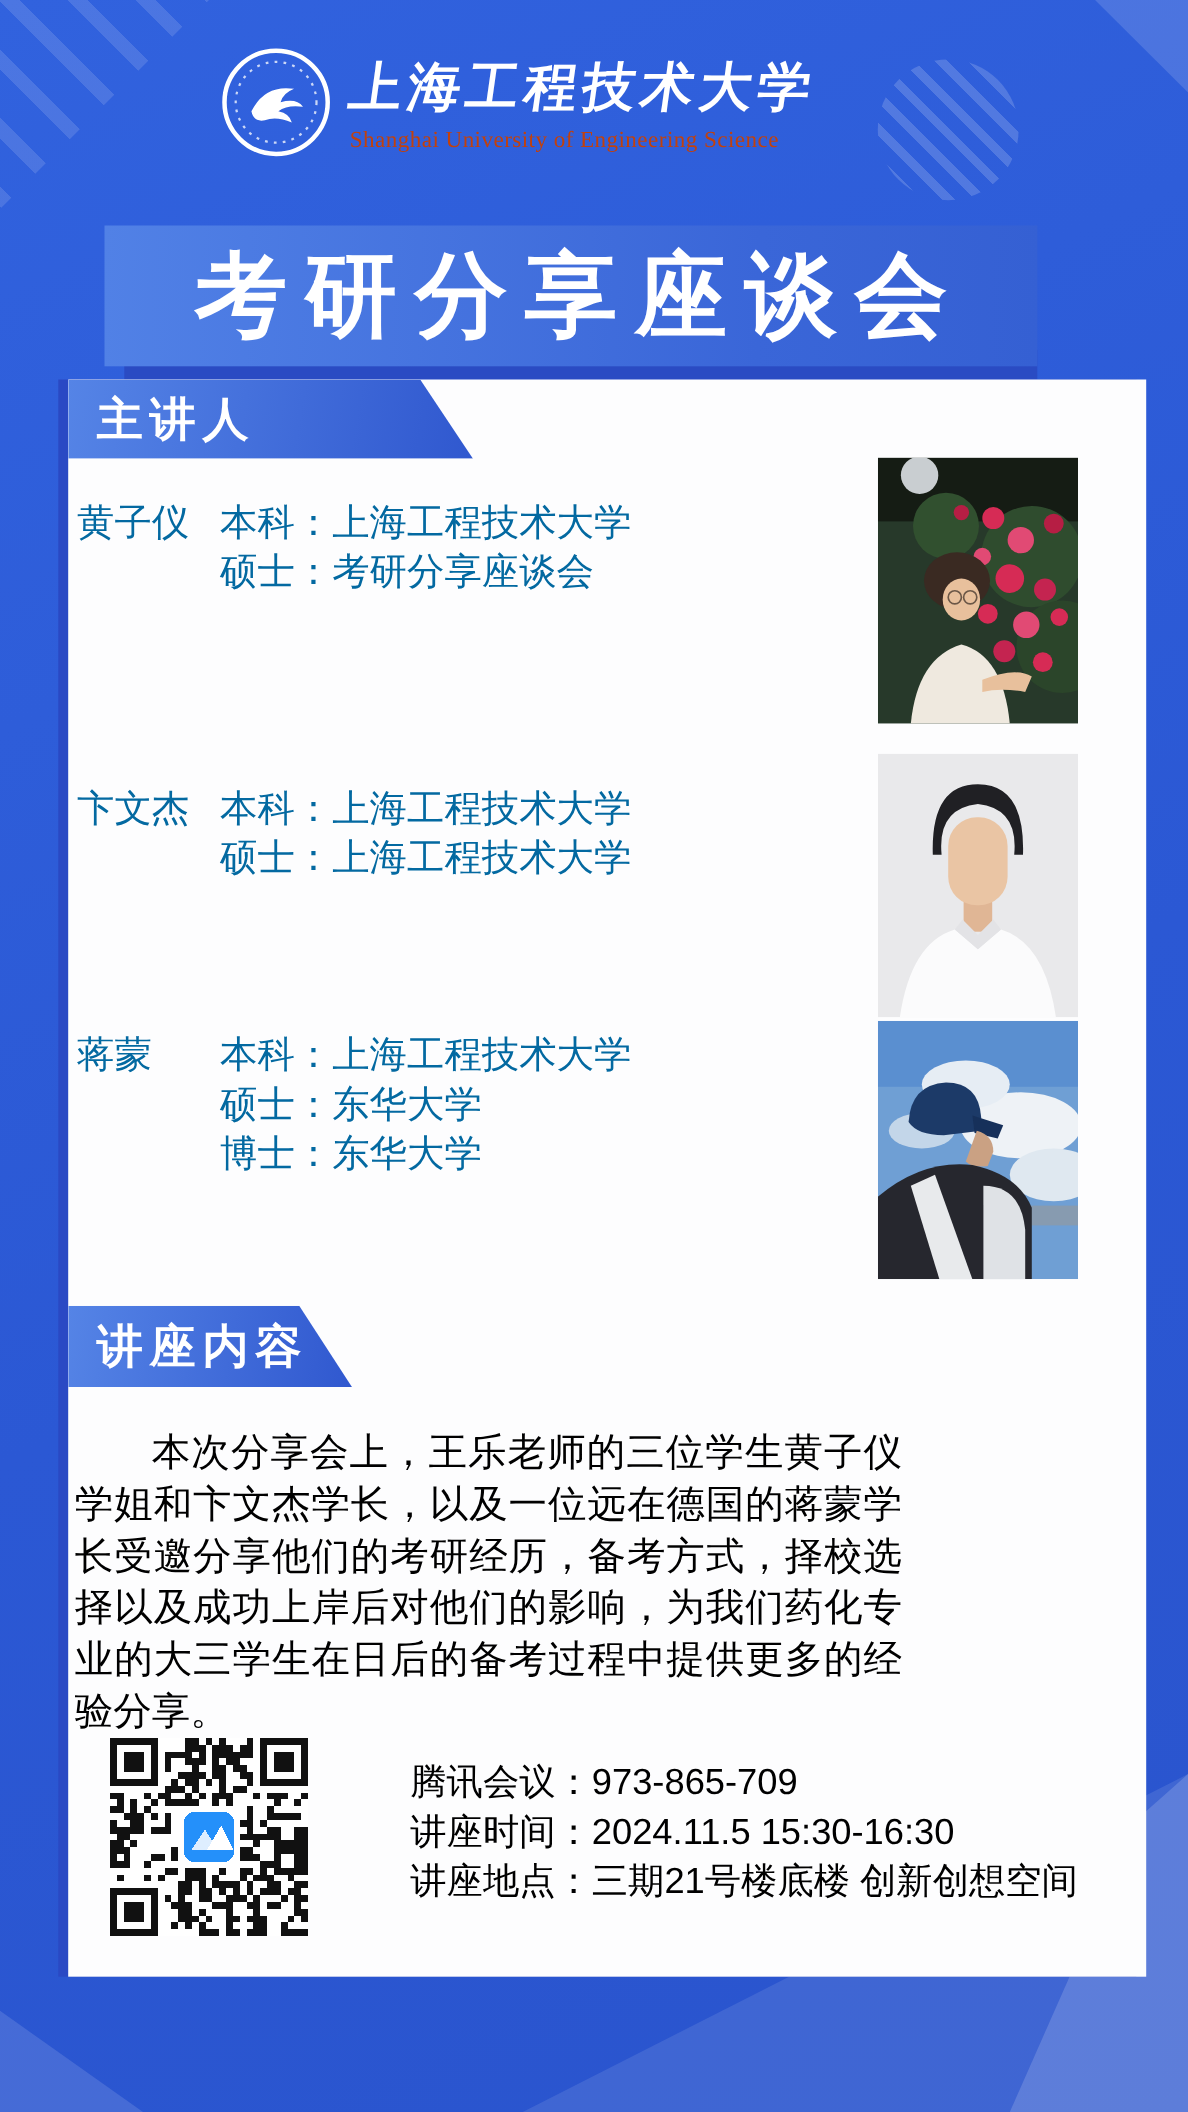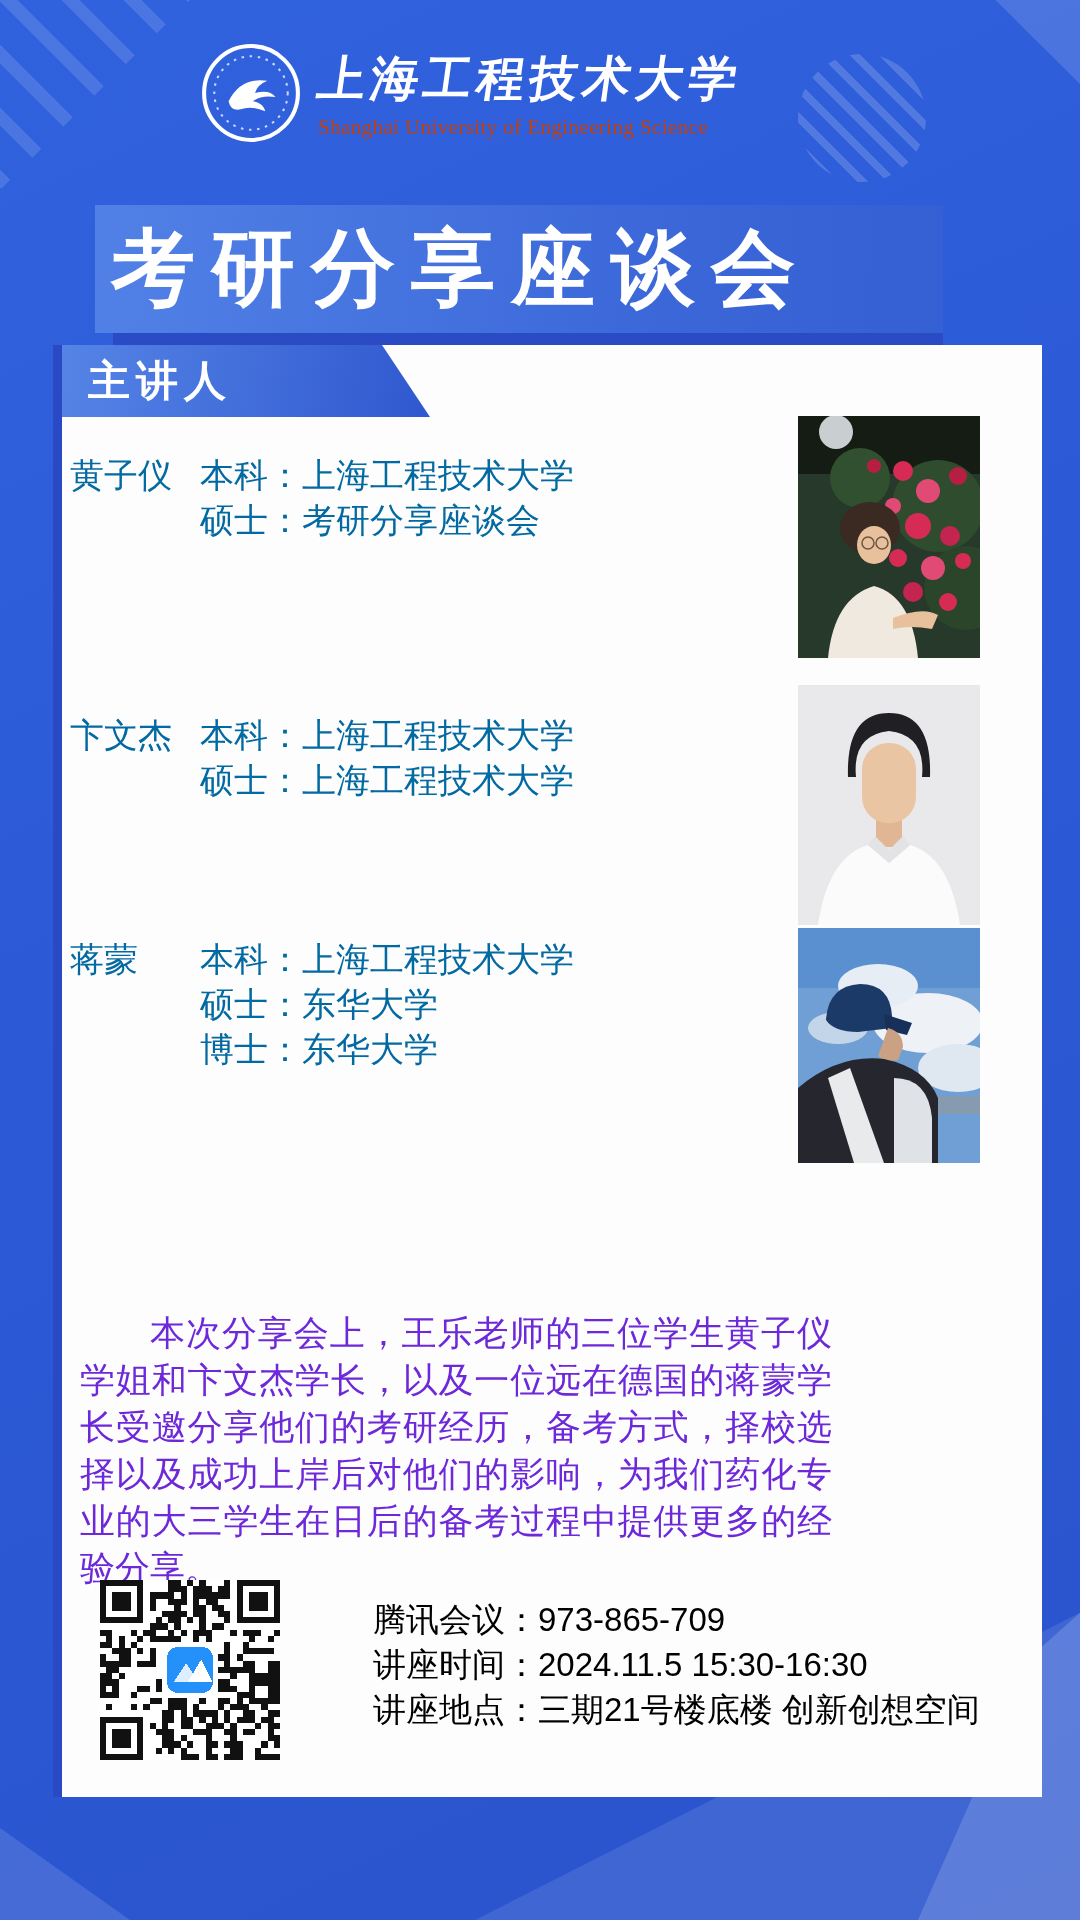--- a/index.html
+++ b/index.html
@@ -26,39 +26,39 @@
   
   .header{left:200px;top:42px;display:flex;align-items:center;gap:16px;z-index:4;}
   .seal{width:102px;height:102px;flex:none;}
   .uni-cn{font-size:48px;color:#fff;font-weight:bold;letter-spacing:5px;
     font-family:"Liberation Serif","DejaVu Serif",serif;transform:skewX(-8deg);}
   .uni-en{font-size:21px;color:#c2410c;margin-top:4px;letter-spacing:.4px;
     font-family:"Liberation Serif","DejaVu Serif",serif;}
   
   .title-shadow{left:113px;top:318px;width:830px;height:27px;background:#2a4bc3;z-index:1;}
   .title-band{left:95px;top:205px;width:848px;height:128px;z-index:2;
-    display:flex;align-items:center;justify-content:flex-start;
+    display:flex;align-items:center;justify-content:center;
     background:linear-gradient(92deg,#5181e6 0%,#3a66d8 70%,#3560d3 100%);}
   .title-band span{font-size:84px;font-weight:bold;color:#fff;letter-spacing:16px;text-indent:16px;white-space:nowrap;}
   
   .card{left:62px;top:345px;width:980px;height:1452px;background:#fdfdfe;z-index:3;
     box-shadow:-9px 0 0 #2a49c4;}
   .ribbon{position:absolute;left:0;color:#fff;font-weight:bold;font-size:42px;
     letter-spacing:6px;display:flex;align-items:center;padding-left:26px;box-sizing:border-box;
     background:linear-gradient(100deg,#5584e6,#3058cf);
     clip-path:polygon(0 0,calc(100% - 48px) 0,100% 100%,0 100%);}
   .ribbon-speakers{top:0;width:368px;height:72px;}
   .ribbon-content{top:842px;width:258px;height:74px;}
   .speaker-row{position:absolute;left:8px;display:flex;color:#0369a1;font-size:34px;}
   .speaker-name{width:130px;flex:none;line-height:45px;}
   .edu-line{line-height:45px;white-space:nowrap;}
   .photo{position:absolute;left:736px;width:182px;overflow:hidden;}
   .photo svg{display:block;width:100%;height:100%;}
-  .paragraph{position:absolute;left:2px;top:948px;width:752px;margin:16px;
-    font-size:35px;line-height:47px;color:#6d28d9;text-align:justify;text-indent:2em;}
+  .paragraph{position:absolute;left:2px;top:948px;width:752px;margin:4px;
+    font-size:35px;line-height:47px;color:#000000;text-align:justify;text-indent:2em;}
   .qr{position:absolute;left:38px;top:1235px;width:180px;height:180px;background:#fff;}
   .info{position:absolute;left:311px;top:1252px;color:#000000;font-size:33px;}
   .info-line{line-height:45px;white-space:nowrap;}
 </style>
 </head>
 <body>
 
 <div class="abs deco-tl"></div>
 <div class="abs deco-tr-corner"></div>
 <div class="abs deco-circle"></div>
@@ -164,20 +164,23 @@
       <rect x="118" y="168" width="64" height="18" fill="#8d9aa6" opacity=".8"></rect>
       <path d="M28 92 Q30 58 62 56 Q92 56 94 88 L94 100 L60 104 Q36 104 28 92 Z" fill="#1c3a68"></path>
       <path d="M86 86 L114 95 L109 107 L88 102 Z" fill="#16305a"></path>
       <path d="M90 100 q15 4 15 19 l-5 13 q-14 2-20-4 Z" fill="#caa183"></path>
       <path d="M0 235 L0 160 Q40 126 86 131 Q128 140 140 170 L140 235 Z" fill="#26272e"></path>
       <path d="M52 140 L86 235 L56 235 L30 150 Z" fill="#e8eaec"></path>
       <path d="M96 150 Q130 150 134 190 L134 235 L96 235 Z" fill="#dfe2e6"></path>
     </svg>
   </div>
 
+  <div class="ribbon ribbon-content">
+    <span>讲座内容</span>
+  </div>
 
   <p class="paragraph">本次分享会上，王乐老师的三位学生黄子仪学姐和卞文杰学长，以及一位远在德国的蒋蒙学长受邀分享他们的考研经历，备考方式，择校选择以及成功上岸后对他们的影响，为我们药化专业的大三学生在日后的备考过程中提供更多的经验分享。</p>
 
   <div class="qr"><svg viewBox="0 0 29 29" shape-rendering="crispEdges" style="width: 100%; height: 100%;">
         <path d="M11 0h1v1h-1zM12 0h1v1h-1zM14 0h1v1h-1zM16 0h1v1h-1zM20 0h1v1h-1zM11 1h1v1h-1zM12 1h1v1h-1zM13 1h1v1h-1zM15 1h1v1h-1zM16 1h1v1h-1zM17 1h1v1h-1zM19 1h1v1h-1zM20 1h1v1h-1zM8 2h1v1h-1zM9 2h1v1h-1zM10 2h1v1h-1zM11 2h1v1h-1zM13 2h1v1h-1zM15 2h1v1h-1zM16 2h1v1h-1zM17 2h1v1h-1zM18 2h1v1h-1zM19 2h1v1h-1zM20 2h1v1h-1zM8 3h1v1h-1zM11 3h1v1h-1zM12 3h1v1h-1zM13 3h1v1h-1zM15 3h1v1h-1zM17 3h1v1h-1zM18 3h1v1h-1zM8 4h1v1h-1zM12 4h1v1h-1zM15 4h1v1h-1zM16 4h1v1h-1zM18 4h1v1h-1zM19 4h1v1h-1zM10 5h1v1h-1zM11 5h1v1h-1zM12 5h1v1h-1zM13 5h1v1h-1zM15 5h1v1h-1zM16 5h1v1h-1zM19 5h1v1h-1zM20 5h1v1h-1zM9 6h1v1h-1zM11 6h1v1h-1zM12 6h1v1h-1zM14 6h1v1h-1zM16 6h1v1h-1zM20 6h1v1h-1zM8 7h1v1h-1zM9 7h1v1h-1zM10 7h1v1h-1zM12 7h1v1h-1zM16 7h1v1h-1zM18 7h1v1h-1zM19 7h1v1h-1zM0 8h1v1h-1zM1 8h1v1h-1zM5 8h1v1h-1zM7 8h1v1h-1zM8 8h1v1h-1zM11 8h1v1h-1zM13 8h1v1h-1zM15 8h1v1h-1zM16 8h1v1h-1zM17 8h1v1h-1zM21 8h1v1h-1zM23 8h1v1h-1zM24 8h1v1h-1zM25 8h1v1h-1zM28 8h1v1h-1zM1 9h1v1h-1zM3 9h1v1h-1zM6 9h1v1h-1zM8 9h1v1h-1zM9 9h1v1h-1zM10 9h1v1h-1zM11 9h1v1h-1zM12 9h1v1h-1zM15 9h1v1h-1zM17 9h1v1h-1zM24 9h1v1h-1zM27 9h1v1h-1zM0 10h1v1h-1zM1 10h1v1h-1zM3 10h1v1h-1zM5 10h1v1h-1zM20 10h1v1h-1zM23 10h1v1h-1zM2 11h1v1h-1zM3 11h1v1h-1zM4 11h1v1h-1zM6 11h1v1h-1zM8 11h1v1h-1zM20 11h1v1h-1zM23 11h1v1h-1zM24 11h1v1h-1zM25 11h1v1h-1zM26 11h1v1h-1zM27 11h1v1h-1zM0 12h1v1h-1zM3 12h1v1h-1zM4 12h1v1h-1zM8 12h1v1h-1zM19 12h1v1h-1zM20 12h1v1h-1zM22 12h1v1h-1zM0 13h1v1h-1zM1 13h1v1h-1zM2 13h1v1h-1zM3 13h1v1h-1zM4 13h1v1h-1zM6 13h1v1h-1zM7 13h1v1h-1zM8 13h1v1h-1zM20 13h1v1h-1zM23 13h1v1h-1zM24 13h1v1h-1zM27 13h1v1h-1zM28 13h1v1h-1zM1 14h1v1h-1zM2 14h1v1h-1zM19 14h1v1h-1zM20 14h1v1h-1zM21 14h1v1h-1zM22 14h1v1h-1zM23 14h1v1h-1zM24 14h1v1h-1zM27 14h1v1h-1zM28 14h1v1h-1zM0 15h1v1h-1zM1 15h1v1h-1zM3 15h1v1h-1zM21 15h1v1h-1zM24 15h1v1h-1zM25 15h1v1h-1zM26 15h1v1h-1zM27 15h1v1h-1zM28 15h1v1h-1zM0 16h1v1h-1zM1 16h1v1h-1zM2 16h1v1h-1zM9 16h1v1h-1zM19 16h1v1h-1zM20 16h1v1h-1zM24 16h1v1h-1zM25 16h1v1h-1zM26 16h1v1h-1zM27 16h1v1h-1zM28 16h1v1h-1zM0 17h1v1h-1zM2 17h1v1h-1zM6 17h1v1h-1zM7 17h1v1h-1zM9 17h1v1h-1zM19 17h1v1h-1zM20 17h1v1h-1zM21 17h1v1h-1zM24 17h1v1h-1zM27 17h1v1h-1zM28 17h1v1h-1zM0 18h1v1h-1zM1 18h1v1h-1zM2 18h1v1h-1zM5 18h1v1h-1zM22 18h1v1h-1zM23 18h1v1h-1zM24 18h1v1h-1zM27 18h1v1h-1zM28 18h1v1h-1zM8 19h1v1h-1zM9 19h1v1h-1zM11 19h1v1h-1zM12 19h1v1h-1zM13 19h1v1h-1zM16 19h1v1h-1zM19 19h1v1h-1zM20 19h1v1h-1zM22 19h1v1h-1zM24 19h1v1h-1zM25 19h1v1h-1zM26 19h1v1h-1zM27 19h1v1h-1zM28 19h1v1h-1zM1 20h1v1h-1zM5 20h1v1h-1zM7 20h1v1h-1zM11 20h1v1h-1zM12 20h1v1h-1zM13 20h1v1h-1zM15 20h1v1h-1zM19 20h1v1h-1zM21 20h1v1h-1zM22 20h1v1h-1zM23 20h1v1h-1zM26 20h1v1h-1zM10 21h1v1h-1zM11 21h1v1h-1zM13 21h1v1h-1zM15 21h1v1h-1zM16 21h1v1h-1zM17 21h1v1h-1zM18 21h1v1h-1zM20 21h1v1h-1zM23 21h1v1h-1zM24 21h1v1h-1zM27 21h1v1h-1zM28 21h1v1h-1zM10 22h1v1h-1zM11 22h1v1h-1zM13 22h1v1h-1zM14 22h1v1h-1zM16 22h1v1h-1zM18 22h1v1h-1zM20 22h1v1h-1zM22 22h1v1h-1zM23 22h1v1h-1zM24 22h1v1h-1zM26 22h1v1h-1zM27 22h1v1h-1zM8 23h1v1h-1zM10 23h1v1h-1zM13 23h1v1h-1zM14 23h1v1h-1zM17 23h1v1h-1zM18 23h1v1h-1zM19 23h1v1h-1zM21 23h1v1h-1zM25 23h1v1h-1zM27 23h1v1h-1zM28 23h1v1h-1zM9 24h1v1h-1zM10 24h1v1h-1zM11 24h1v1h-1zM15 24h1v1h-1zM16 24h1v1h-1zM17 24h1v1h-1zM20 24h1v1h-1zM21 24h1v1h-1zM23 24h1v1h-1zM24 24h1v1h-1zM27 24h1v1h-1zM10 25h1v1h-1zM11 25h1v1h-1zM13 25h1v1h-1zM17 25h1v1h-1zM21 25h1v1h-1zM27 25h1v1h-1zM28 25h1v1h-1zM10 26h1v1h-1zM11 26h1v1h-1zM12 26h1v1h-1zM14 26h1v1h-1zM17 26h1v1h-1zM18 26h1v1h-1zM20 26h1v1h-1zM21 26h1v1h-1zM22 26h1v1h-1zM26 26h1v1h-1zM28 26h1v1h-1zM9 27h1v1h-1zM11 27h1v1h-1zM13 27h1v1h-1zM17 27h1v1h-1zM21 27h1v1h-1zM22 27h1v1h-1zM25 27h1v1h-1zM13 28h1v1h-1zM14 28h1v1h-1zM15 28h1v1h-1zM17 28h1v1h-1zM18 28h1v1h-1zM20 28h1v1h-1zM21 28h1v1h-1zM22 28h1v1h-1zM25 28h1v1h-1zM26 28h1v1h-1zM27 28h1v1h-1zM28 28h1v1h-1z" fill="#111"></path>
         <rect x="0" y="0" width="7" height="7" fill="#111"></rect>
         <rect x="1" y="1" width="5" height="5" fill="#fff"></rect>
         <rect x="2" y="2" width="3" height="3" fill="#111"></rect>
         <rect x="22" y="0" width="7" height="7" fill="#111"></rect>
         <rect x="23" y="1" width="5" height="5" fill="#fff"></rect>

